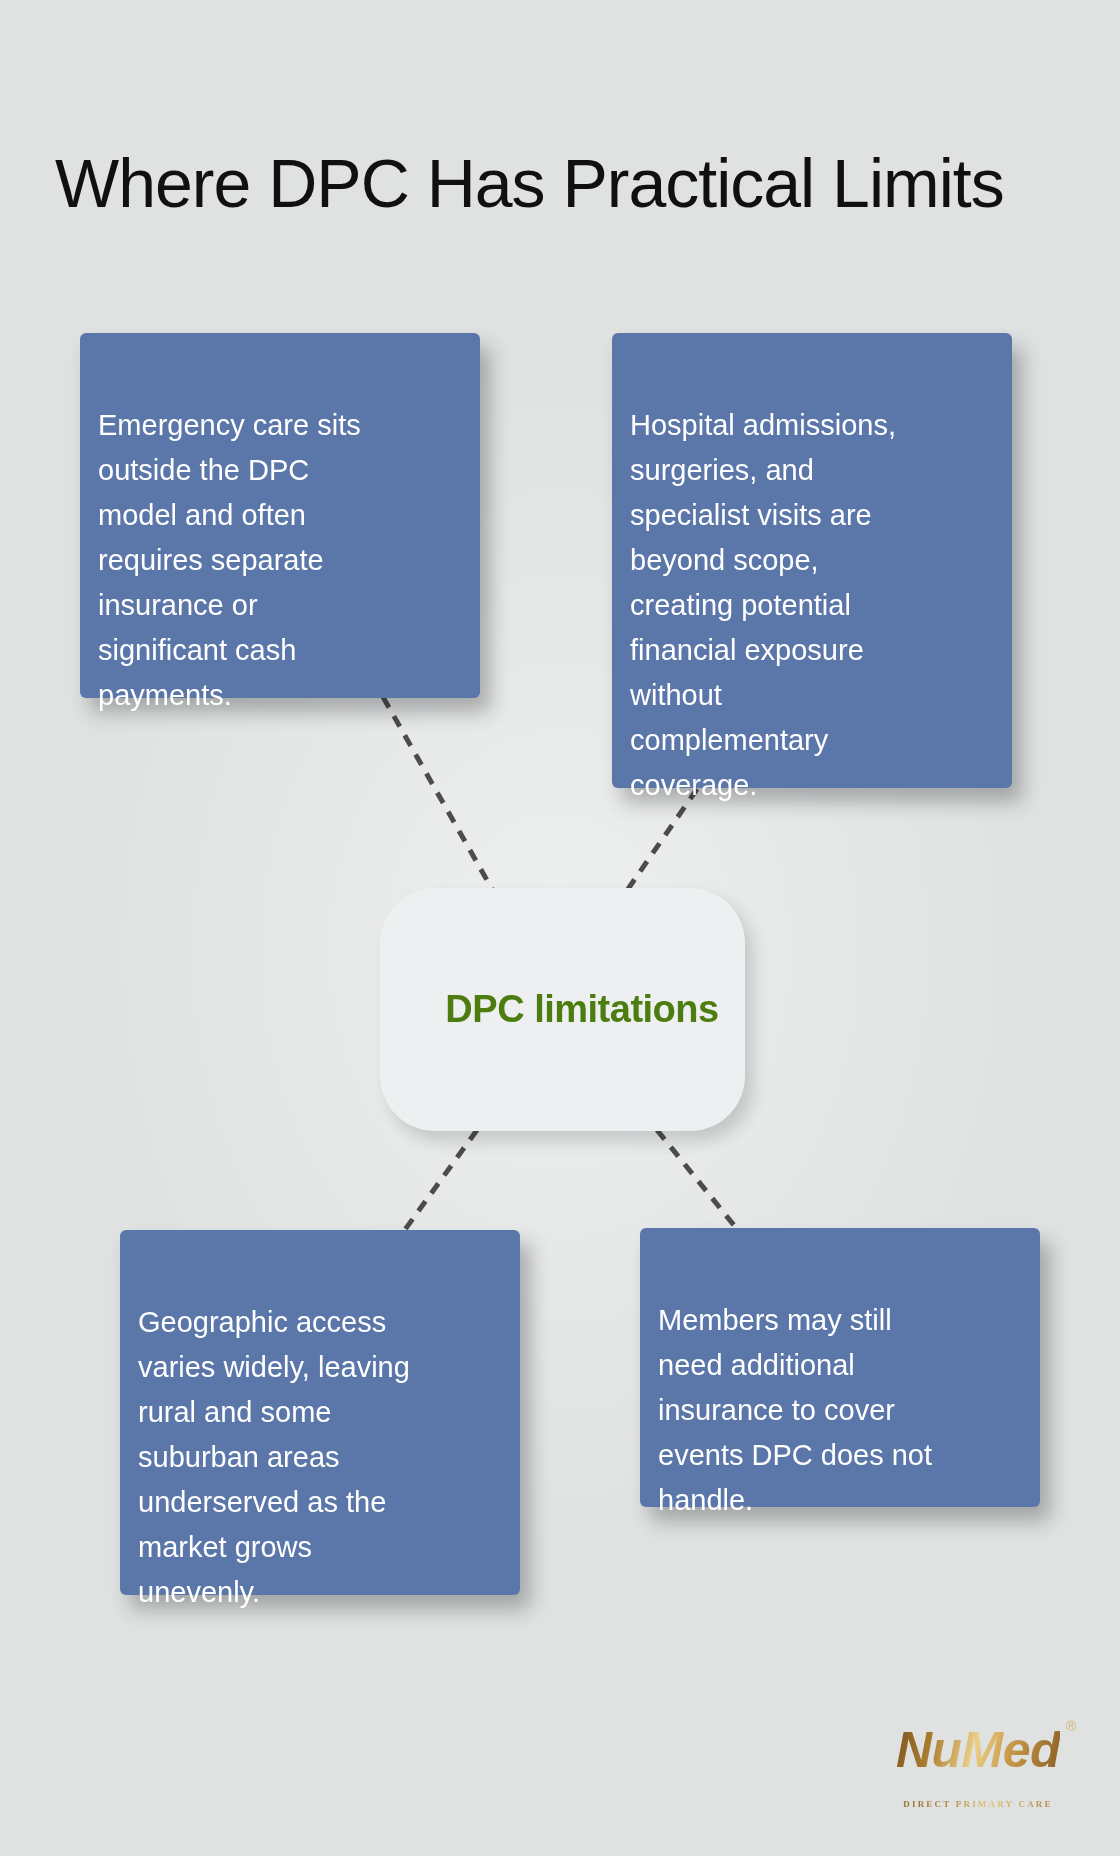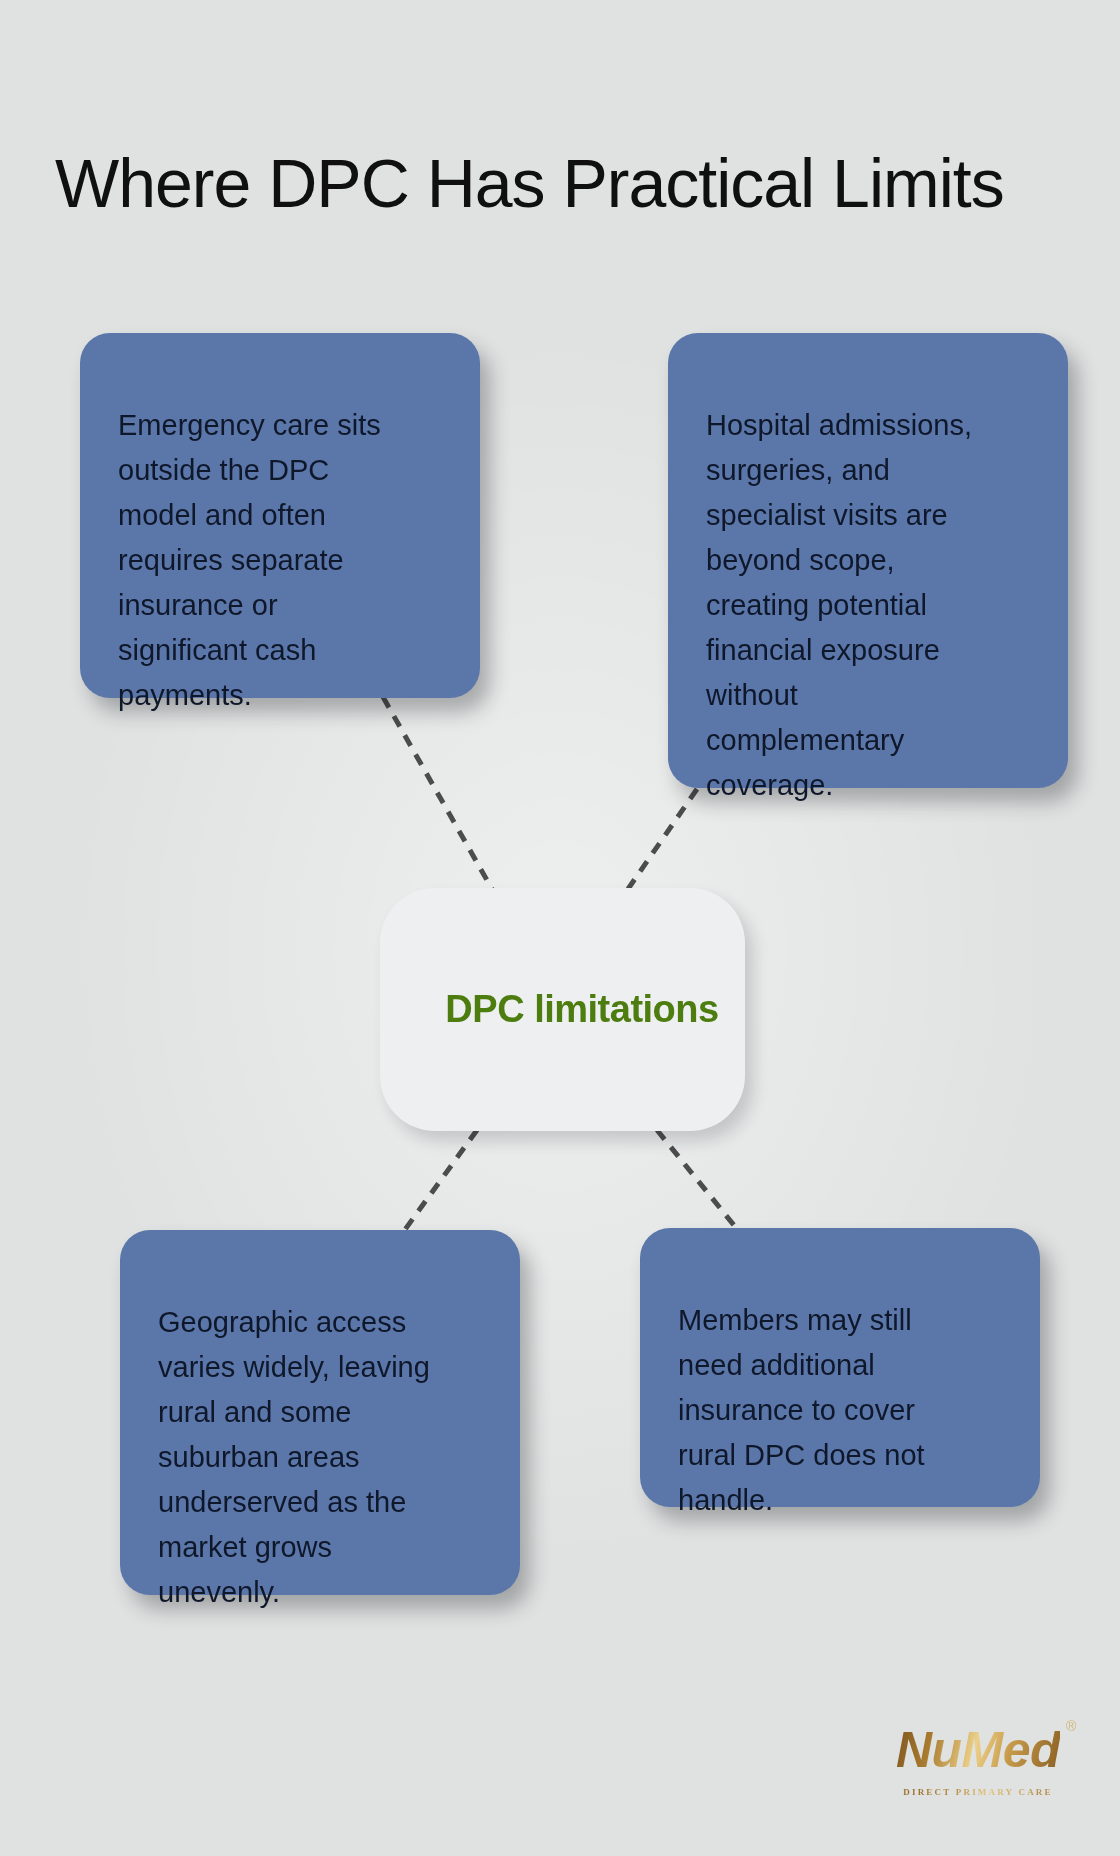--- a/index.html
+++ b/index.html
@@ -30,30 +30,30 @@
     line-height: 68px;
     font-weight: normal;
     letter-spacing: -1px;
     color: #101010;
     white-space: nowrap;
   }
   .card {
     position: absolute;
     box-sizing: border-box;
     background: #5b77aa;
-    border-radius: 30px;
+    border-radius: 6px;
     box-shadow: 10px 14px 20px rgba(20,22,28,0.30);
-    padding: 25px 38px;
-    color: #0f172a;
+    padding: 25px 18px;
+    color: #ffffff;
     font-size: 29px;
     line-height: 45px;
     white-space: pre-line;
   }
   .card-tl { left: 80px;  top: 333px;  width: 400px; height: 365px; }
-  .card-tr { left: 668px; top: 333px;  width: 400px; height: 455px; }
+  .card-tr { left: 612px; top: 333px;  width: 400px; height: 455px; }
   .card-bl { left: 80px;  top: 1230px; width: 400px; height: 365px; margin-left: 40px; }
   .card-br { left: 640px; top: 1228px; width: 400px; height: 279px; }
   .center-node {
     position: absolute;
     left: 380px;
     top: 888px;
     width: 365px;
     height: 243px;
     box-sizing: border-box;
     background: #edeff1;
@@ -109,21 +109,21 @@
     font-size: 14px;
     line-height: 14px;
     letter-spacing: 0;
     background: none;
     -webkit-background-clip: initial;
     background-clip: initial;
     color: #cfb578;
     font-weight: normal;
   }
   .logo-tagline {
-    margin-top: 12px;
+    margin-top: 24px;
     font-family: "Liberation Serif", "DejaVu Serif", serif;
     font-size: 9px;
     font-weight: bold;
     letter-spacing: 2.2px;
     background: linear-gradient(100deg, #8a5f23 0%, #b1853a 35%, #e3c57d 55%, #9a6f2c 100%);
     -webkit-background-clip: text;
     background-clip: text;
     color: transparent;
   }
 </style>
@@ -174,20 +174,20 @@
 suburban areas
 underserved as the
 market grows
 unevenly.</span>
 </div>
 
 <div class="card card-br">
   <span>Members may still
 need additional
 insurance to cover
-rural DPC does not
+events DPC does not
 handle.</span>
 </div>
 
 <div class="logo">
   <div class="logo-word"><span>NuMed</span><span class="logo-reg">®</span></div>
   <div class="logo-tagline">DIRECT PRIMARY CARE</div>
 </div>
 
 </body></html>

